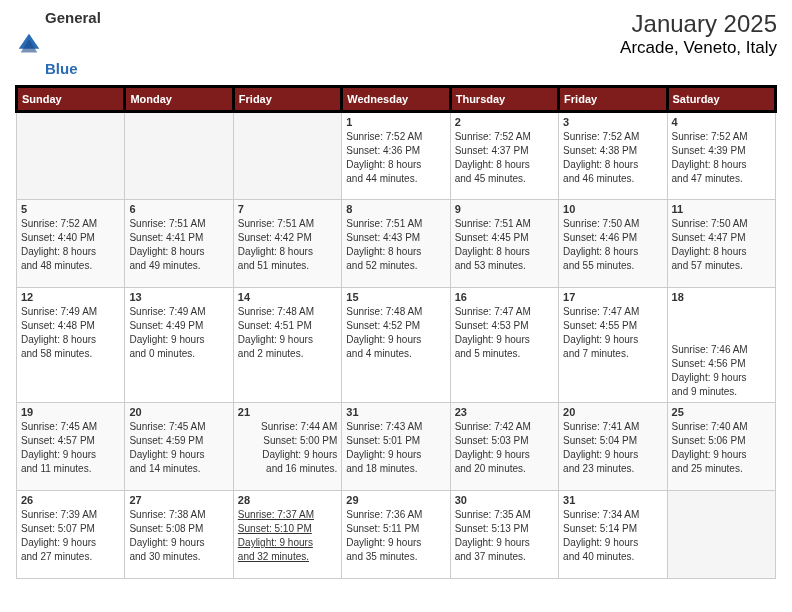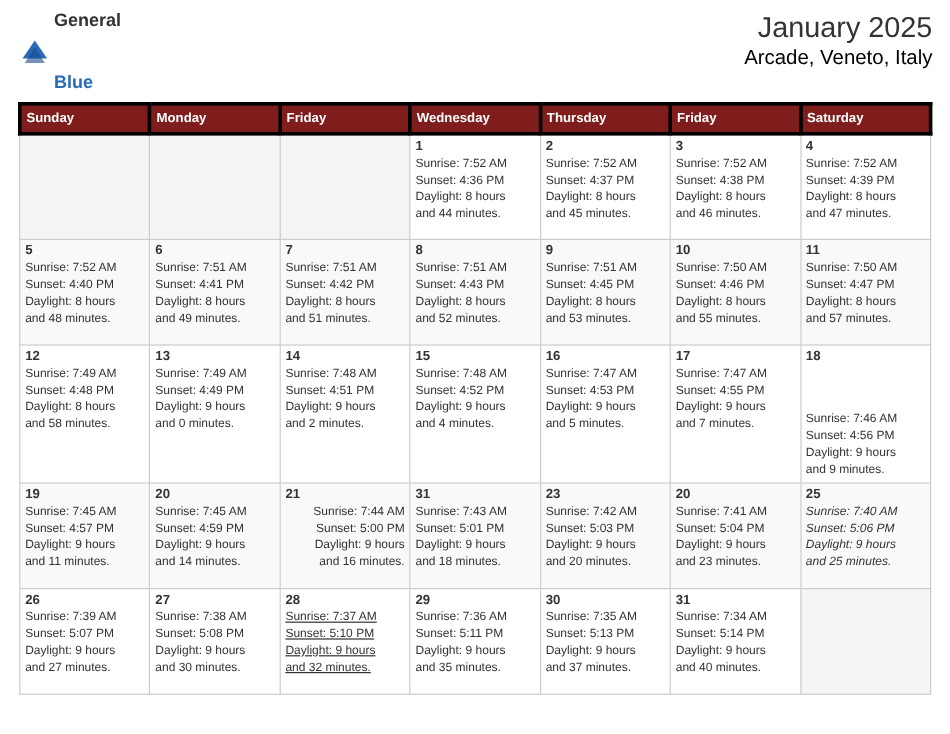--- a/index.html
+++ b/index.html
@@ -305,21 +305,21 @@
           </td>
           <td>
             <span class="day-num">20</span>
             <div class="day-info" style="white-space: pre-line;">Sunrise: 7:41 AM
 Sunset: 5:04 PM
 Daylight: 9 hours
 and 23 minutes.</div>
           </td>
           <td>
             <span class="day-num">25</span>
-            <div class="day-info" style="white-space: pre-line; font-style: italic;">Sunrise: 7:40 AM
+            <div class="day-info" style="white-space: pre-line;">Sunrise: 7:40 AM
 Sunset: 5:06 PM
 Daylight: 9 hours
 and 25 minutes.</div>
           </td>
         </tr>
         <tr>
           <td>
             <span class="day-num">26</span>
             <div class="day-info" style="white-space: pre-line;">Sunrise: 7:39 AM
 Sunset: 5:07 PM

